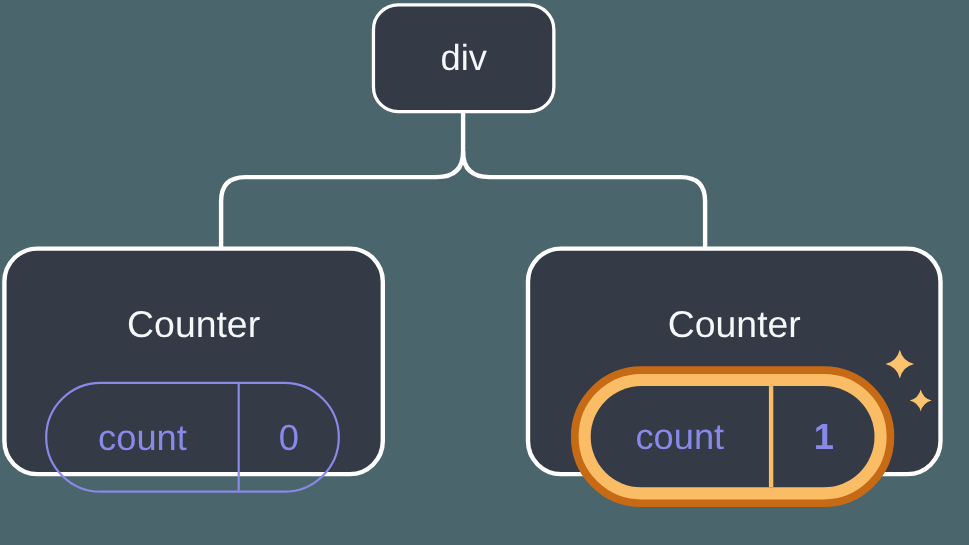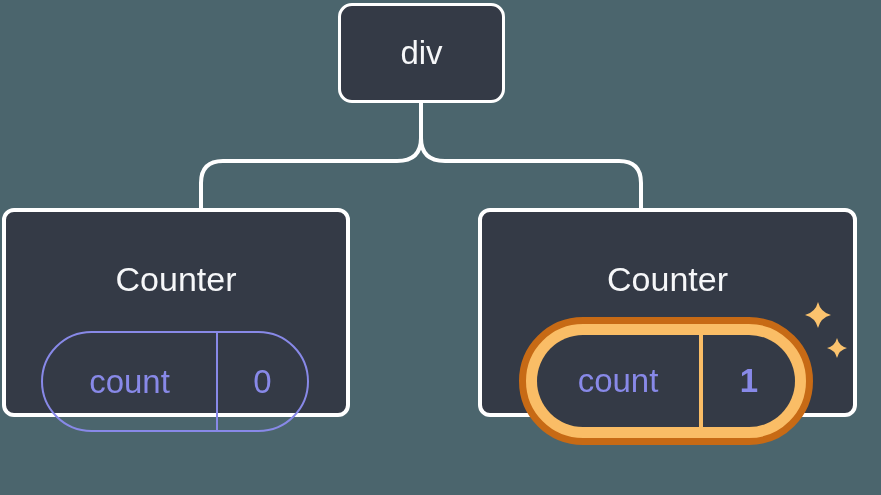--- a/index.html
+++ b/index.html
@@ -39,30 +39,30 @@
   }
   .node {
     position: absolute;
     background: var(--node-bg);
     border: 3px solid var(--node-border);
     z-index: 1;
   }
   .div-node {
     left: 338px; top: 3px;
     width: 167px; height: 100px;
-    border-radius: 14px;
+    border-radius: 24px;
     display: flex; align-items: center; justify-content: center;
     color: var(--text-primary);
     font-size: 33px;
   }
   .counter-node {
-    top: 208px;
+    top: 224px;
     height: 209px;
     border-width: 4px;
-    border-radius: 12px;
+    border-radius: 32px;
   }
   .counter-node.left  { left: 2px;   width: 348px; }
   .counter-node.right { left: 478px; width: 379px; }
   .counter-title {
     position: absolute;
     top: 48px; left: 0; right: 0;
     text-align: center;
     font-size: 34px;
     line-height: 38px;
     color: var(--text-primary);

